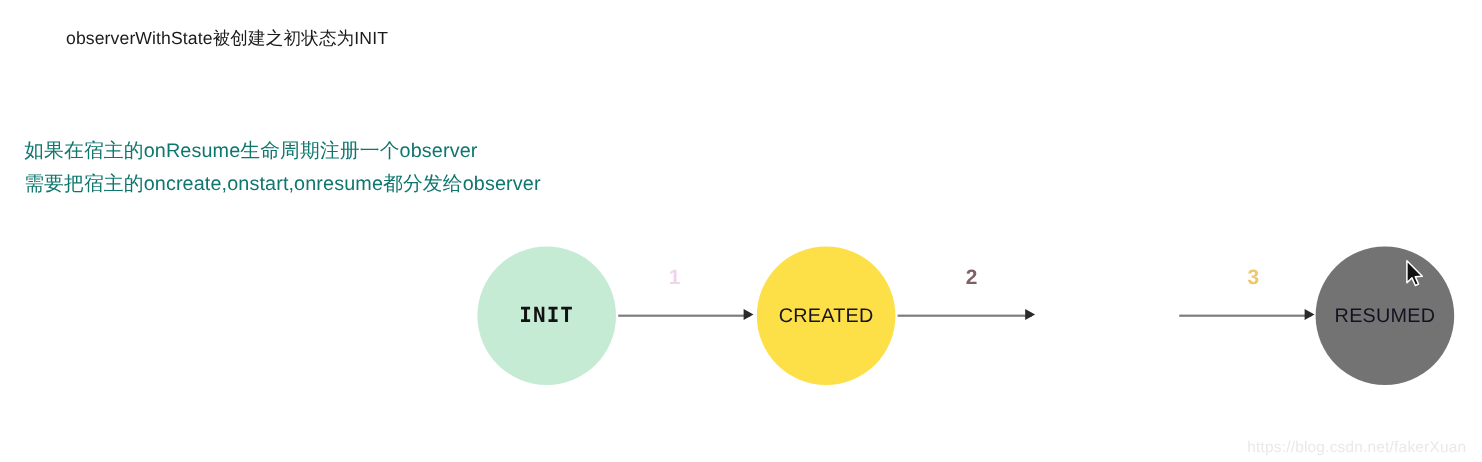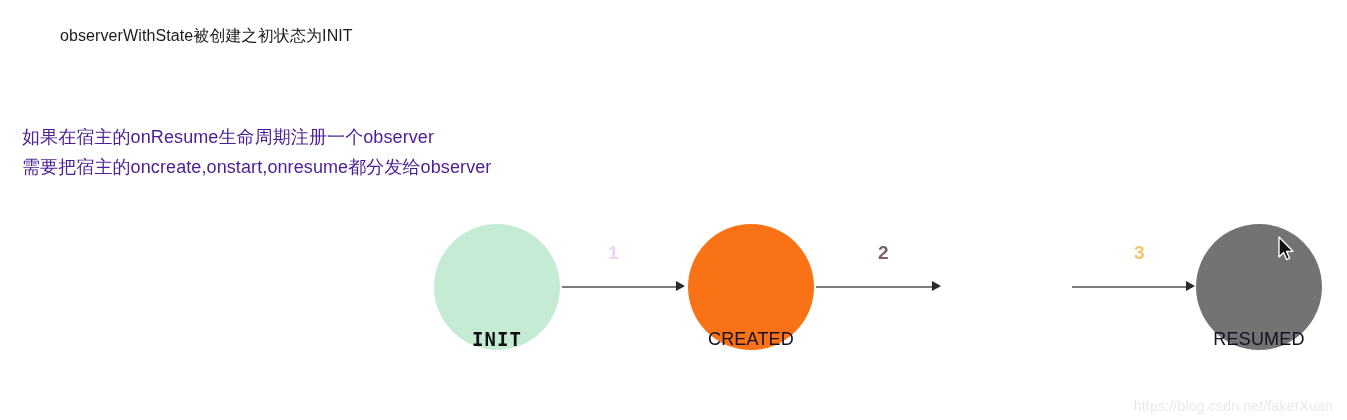--- a/index.html
+++ b/index.html
@@ -33,21 +33,21 @@
     line-height: 28px;
     color: #1b1b1b;
     white-space: nowrap;
     letter-spacing: 0.1px;
   }
   .body-line {
     position: absolute;
     left: 22px;
     font-size: 18px;
     line-height: 26px;
-    color: #4c1d95;
+    color: #0f766e;
     white-space: nowrap;
     letter-spacing: 0.1px;
   }
   .body-line.l1 { top: 124px; }
   .body-line.l2 { top: 154px; }
 
   
   #diagram {
     position: absolute;
     left: 0;
@@ -55,40 +55,40 @@
     width: 1347px;
     height: 420px;
   }
 
   .node {
     position: absolute;
     width: 126px;
     height: 126px;
     border-radius: 50%;
     display: flex;
-    align-items: flex-end;
+    align-items: center;
     justify-content: center;
     top: 224px;
   }
   .node-label {
     font-size: 18px;
     color: #161122;
     letter-spacing: 0.2px;
     white-space: nowrap;
   }
   .node-label.mono {
     font-family: "DejaVu Sans Mono", "Liberation Mono", monospace;
     font-weight: 700;
     font-size: 19px;
     letter-spacing: 1px;
     color: #121212;
   }
 
   #node-init     { left: 434px; background: #c5ebd4; }
-  #node-created  { left: 688px; background: #f97316; }
+  #node-created  { left: 688px; background: #fde047; }
   #node-started  { left: 944px; background: #ef9179; }
   #node-resumed  { left: 1196px; background: #737373; }
 
   .edge {
     position: absolute;
     height: 2px;
     top: 286px;
     background: #7d7d7d;
   }
   #edge-1 { left: 562px; width: 120px; }

